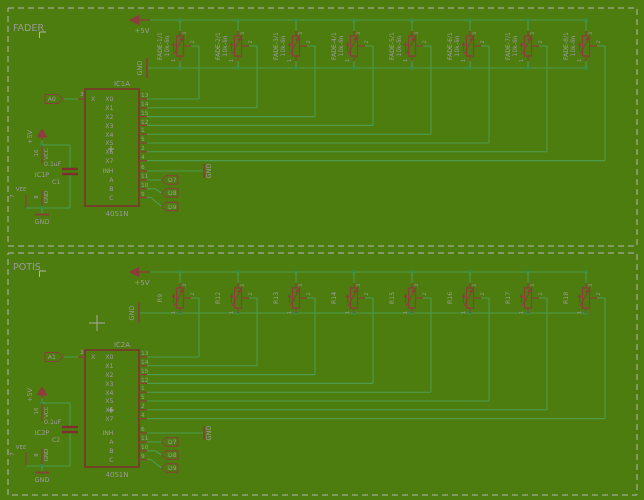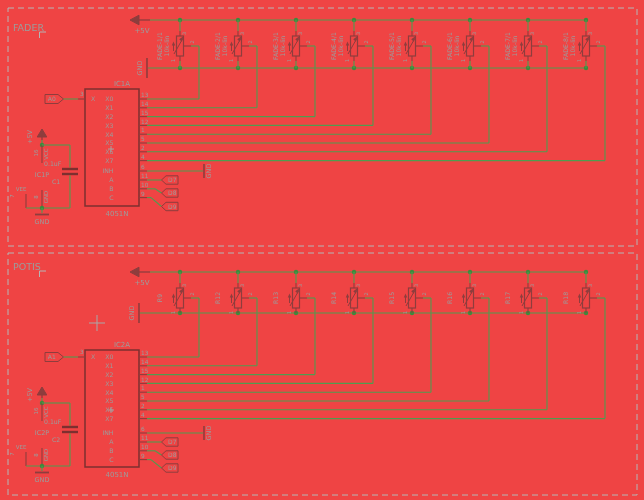--- a/index.html
+++ b/index.html
@@ -1,16 +1,16 @@
 <!DOCTYPE html>
 <html><head>
 <meta charset="utf-8">
 <style>
   html,body{margin:0;padding:0;background:#ffffff;}
-  #stage{width:644px;height:500px;position:relative;background:#ef4444;
+  #stage{width:644px;height:500px;position:relative;background:#4d7c0f;
          font-family:"DejaVu Sans", sans-serif;}
   svg text{font-family:"DejaVu Sans", sans-serif;}
 </style>
 </head>
 <body>
 
 <div id="stage">
   <svg id="sch" width="644" height="500" viewBox="0 0 644 500">
       <rect x="8" y="8" width="629" height="238" fill="none" stroke="#b5b5b5" stroke-width="1" stroke-dasharray="6 4"></rect>
       <text x="13" y="31" fill="#9c9c9c" font-size="9.5" text-anchor="start">FADER</text>

